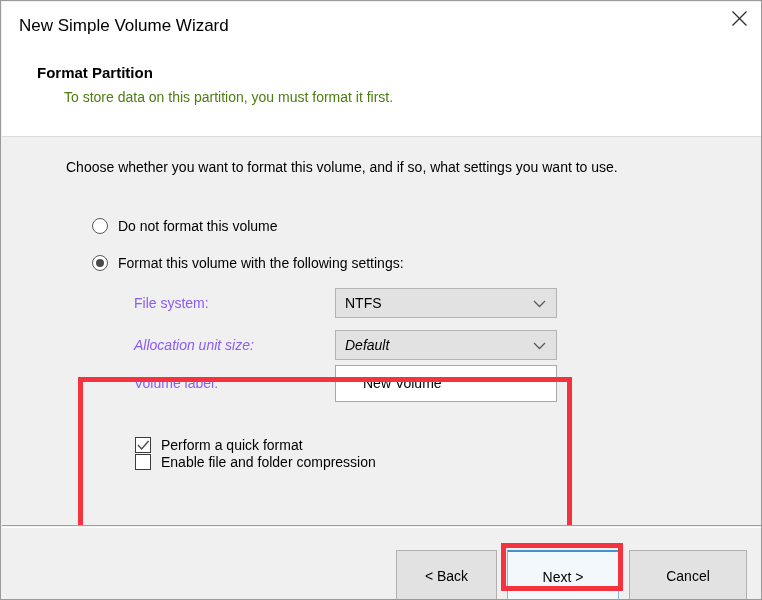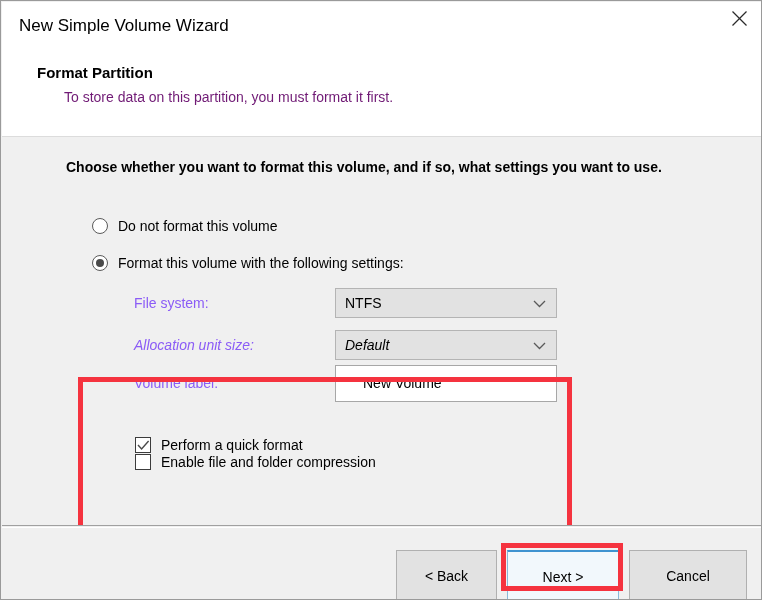--- a/index.html
+++ b/index.html
@@ -63,42 +63,41 @@
     font-size: 15px;
     font-weight: bold;
     color: #000000;
     white-space: nowrap;
   }
   #header-subtitle {
     position: absolute;
     left: 62px;
     top: 87px;
     font-size: 14px;
-    color: #701a75;
+    color: #4d7c0f;
     white-space: nowrap;
   }
 
   
   #body-area {
     position: absolute;
     left: 1px;
     top: 136px;
     width: 760px;
     height: 388px;
     background: #f0f0f0;
   }
 
   #instruction {
     position: absolute;
     left: 64px;
     top: 22px;
     font-size: 14px;
     color: #000000;
     white-space: nowrap;
-    font-weight: bold;
   }
 
   .radio-row {
     position: absolute;
     display: flex;
     align-items: center;
     cursor: pointer;
   }
   #radio-no-format { left: 90px; top: 81px; }
   #radio-do-format { left: 90px; top: 118px; }

